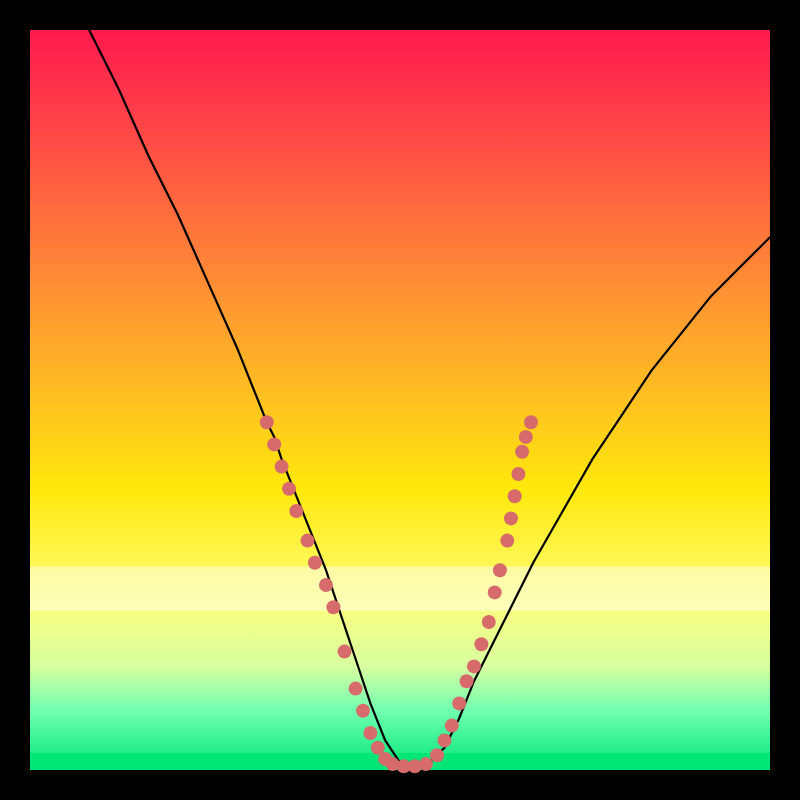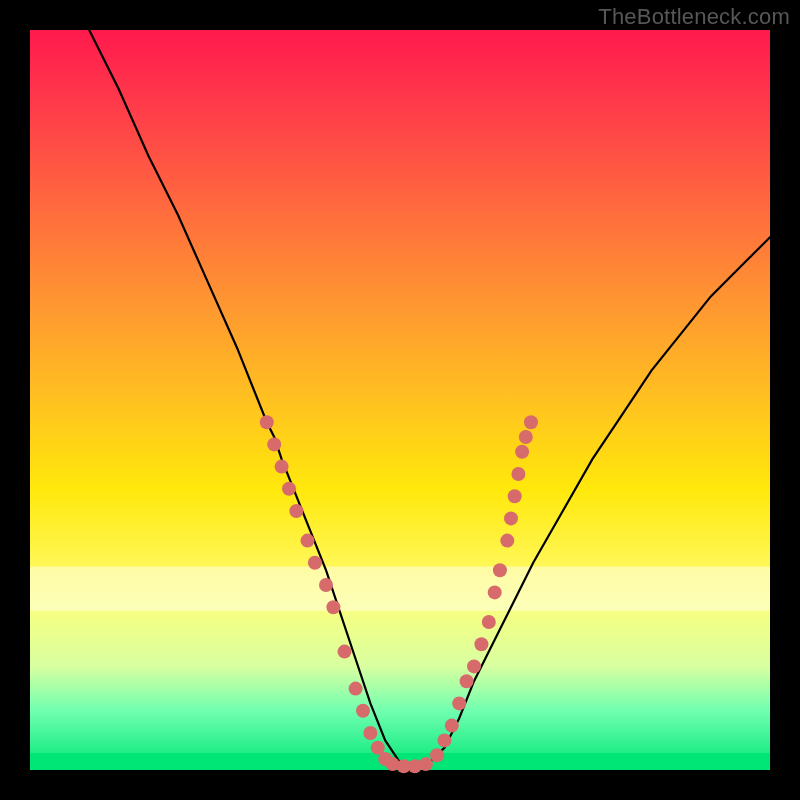--- a/index.html
+++ b/index.html
@@ -52,21 +52,20 @@
     top: 0;
     width: 740px;
     height: 740px;
     overflow: visible;
   }
 </style>
 </head>
 <body>
 
 <div class="frame">
-  <div class="watermark">TheBottleneck.com</div>
   <div class="plot">
     <svg class="curve" viewBox="0 0 740 740" preserveAspectRatio="none">
       <g id="bands-group">
           <rect x="0" width="740" y="536.5" height="44.4" fill="rgba(255,255,230,0.55)"></rect>
           <rect x="0" width="740" y="722.98" height="17.02" fill="#00e676"></rect>
         </g>
       <path id="curve-path" fill="none" stroke="#000" stroke-width="2.2" stroke-linecap="round" d="M59.20 0.00 L88.80 59.20 L118.40 125.80 L148.00 185.00 L177.60 251.60 L207.20 318.20 L236.80 392.20 L244.20 407.00 L251.60 429.20 L266.40 466.20 L281.20 503.20 L296.00 540.20 L310.80 584.60 L325.60 629.00 L340.40 673.40 L355.20 710.40 L370.00 732.60 L377.40 736.30 L384.80 736.30 L399.60 732.60 L414.40 717.80 L429.20 688.20 L444.00 651.20 L473.60 592.00 L503.20 532.80 L532.80 481.00 L562.40 429.20 L592.00 384.80 L621.60 340.40 L651.20 303.40 L680.80 266.40 L710.40 236.80 L740.00 207.20"></path>
       <g id="markers-group">
           <circle cx="236.80" cy="392.20" r="7" fill="#d76a6a"></circle>
           <circle cx="244.20" cy="414.40" r="7" fill="#d76a6a"></circle>

